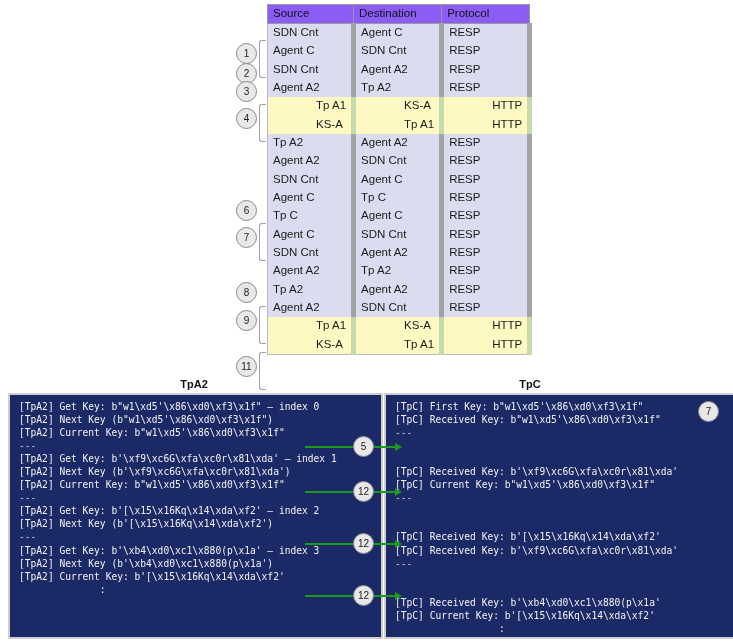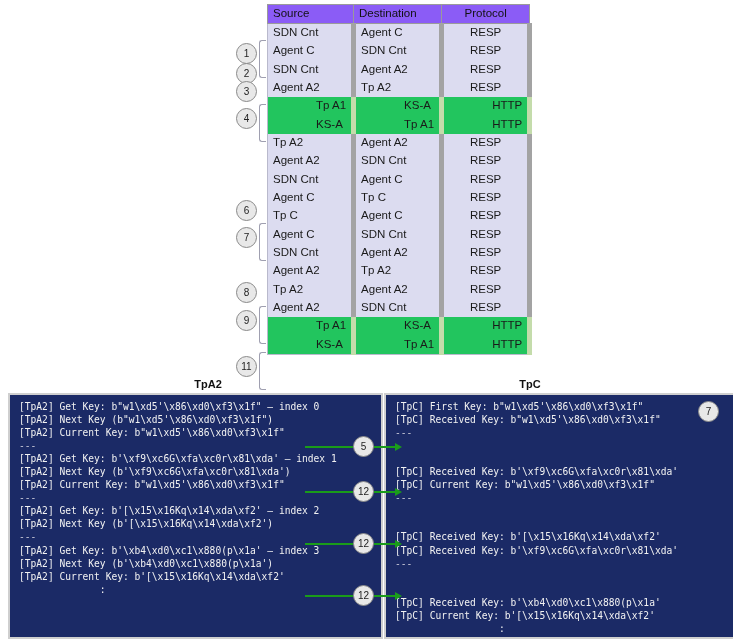--- a/index.html
+++ b/index.html
@@ -30,39 +30,39 @@
     padding: 1px 5px 2px 5px;
     text-align: left;
     font-weight: normal;
     height: 18.35px;
     line-height: 15px;
     white-space: nowrap;
     vertical-align: middle;
   }
   #packet-table .col-src   { width: 76px; }
   #packet-table .col-dst   { width: 88px; }
-  #packet-table .col-proto { width: 64px; text-align: center; }
+  #packet-table .col-proto { width: 64px; }
 
   #packet-table thead th {
     background: #8b5cf6;
     border-bottom: 1px solid #9a9a9a;
     border-right: 1px solid #9a9a9a;
     border-top: 1px solid #9a9a9a;
     font-weight: normal;
     color: #111;
   }
   #packet-table thead th:first-child {
     border-left: 1px solid #9a9a9a;
   }
   #packet-table tbody td {
     border-right: 5px solid #a3a3a3;
   }
   #packet-table tbody td:first-child { border-left: 1px solid #b9b9cc; }
   #packet-table tbody tr.resp td { background: #dcdcf0; }
-  #packet-table tbody tr.http td { background: #22c55e; padding-left: 48px; }
+  #packet-table tbody tr.http td { background: #fef9c3; padding-left: 48px; }
   #packet-table tbody tr.http td { border-right-color: #c4dcab; }
   #packet-table tbody tr.http td:first-child { border-left-color: #b9b9cc; }
   #packet-table tbody tr:last-child td { border-bottom: 1px solid #b9b9cc; }
 
   
   .step-circle {
     position: absolute;
     width: 21px; height: 21px;
     border-radius: 50%;
     background: #e8e8e8;
@@ -91,21 +91,21 @@
     width: 733px; height: 264px;
   }
   .term-title {
     position: absolute;
     top: 0px;
     font-size: 11px;
     font-weight: bold;
     color: #111;
     text-align: center;
   }
-  #title-tpa2 { left: 148px; width: 120px; text-align: center; }
+  #title-tpa2 { left: 134px; width: 120px; text-align: center; }
   #title-tpc  { left: 470px; width: 120px; }
 
   .terminal {
     position: absolute;
     top: 15px;
     height: 246px;
     background: #1b2a66;
     border: 2px solid #cfcfcf;
     overflow: hidden;
     padding: 5px 0 0 0;

